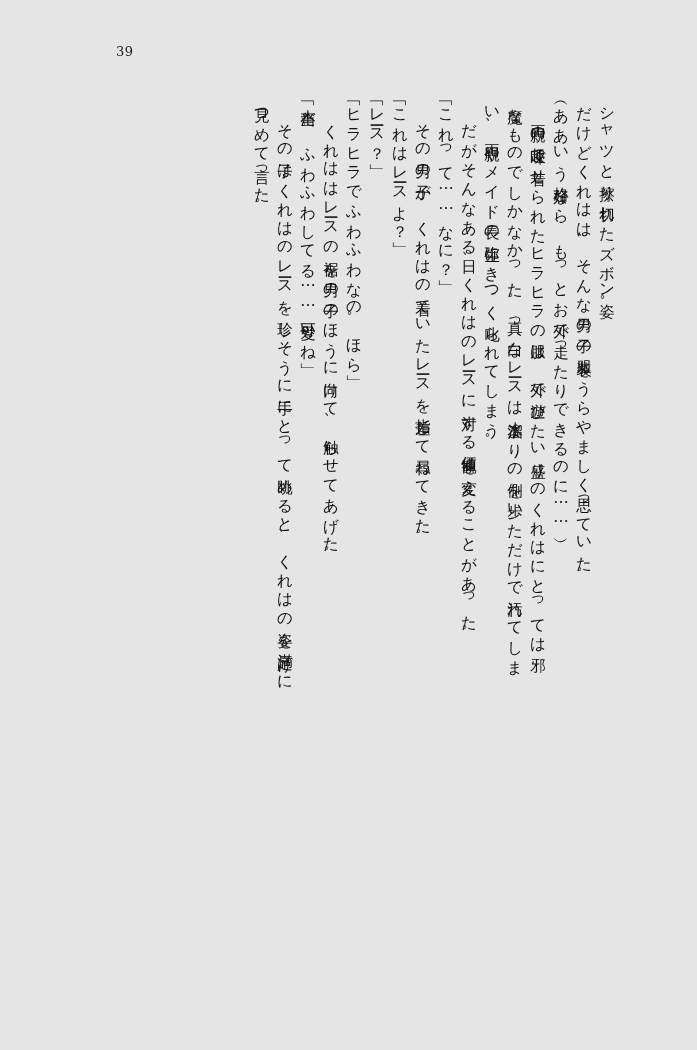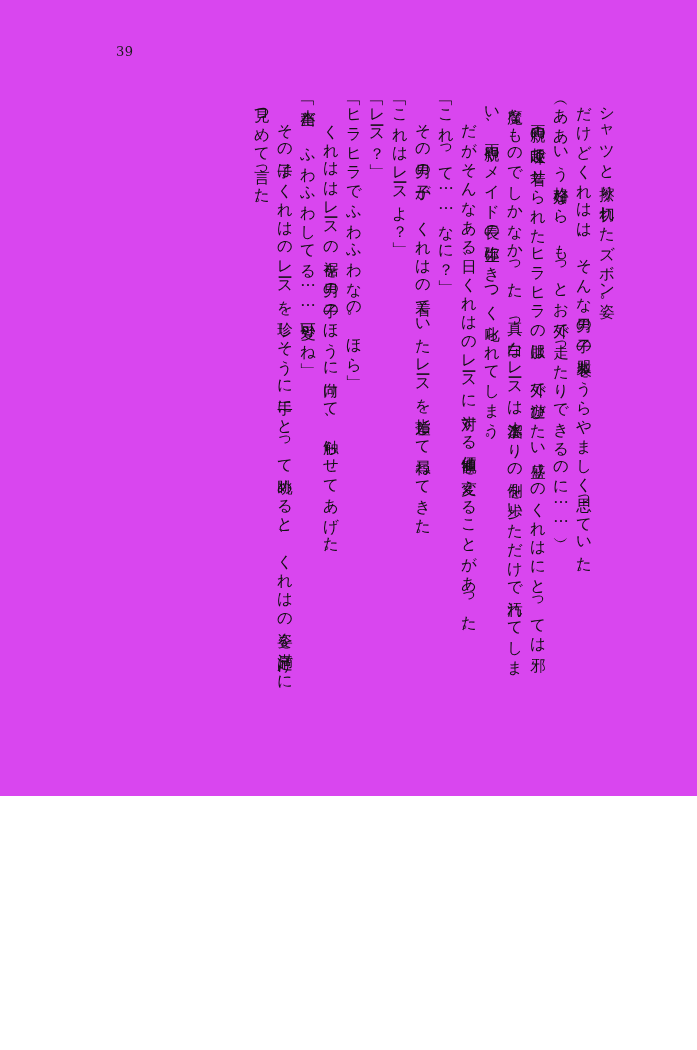--- a/index.html
+++ b/index.html
@@ -3,22 +3,22 @@
 <meta charset="utf-8">
 <style>
   html, body {
     margin: 0;
     padding: 0;
     background: #ffffff;
   }
   #page {
     position: relative;
     width: 697px;
-    height: 796px;
-    background: #d946ef;
+    height: 1050px;
+    background: #e5e5e5;
     overflow: hidden;
     font-family: "DejaVu Serif", "Liberation Serif", serif;
   }
   
   #page-number {
     position: absolute;
     left: 116px;
     top: 44px;
     font-size: 13px;
     color: #1a1a1a;

